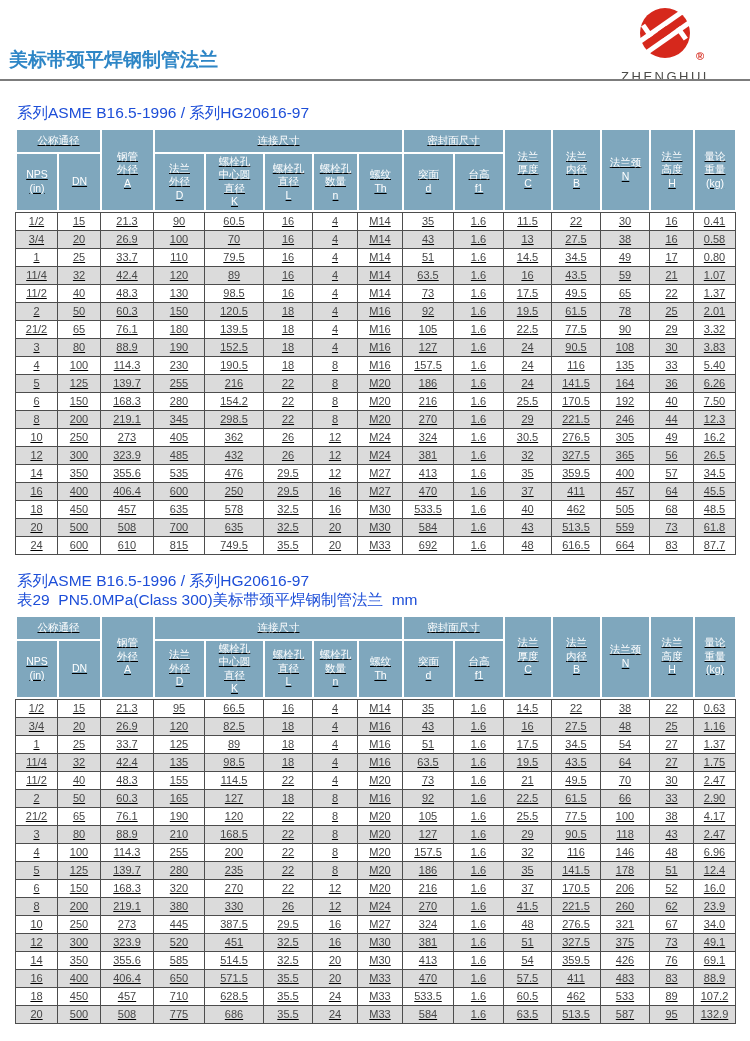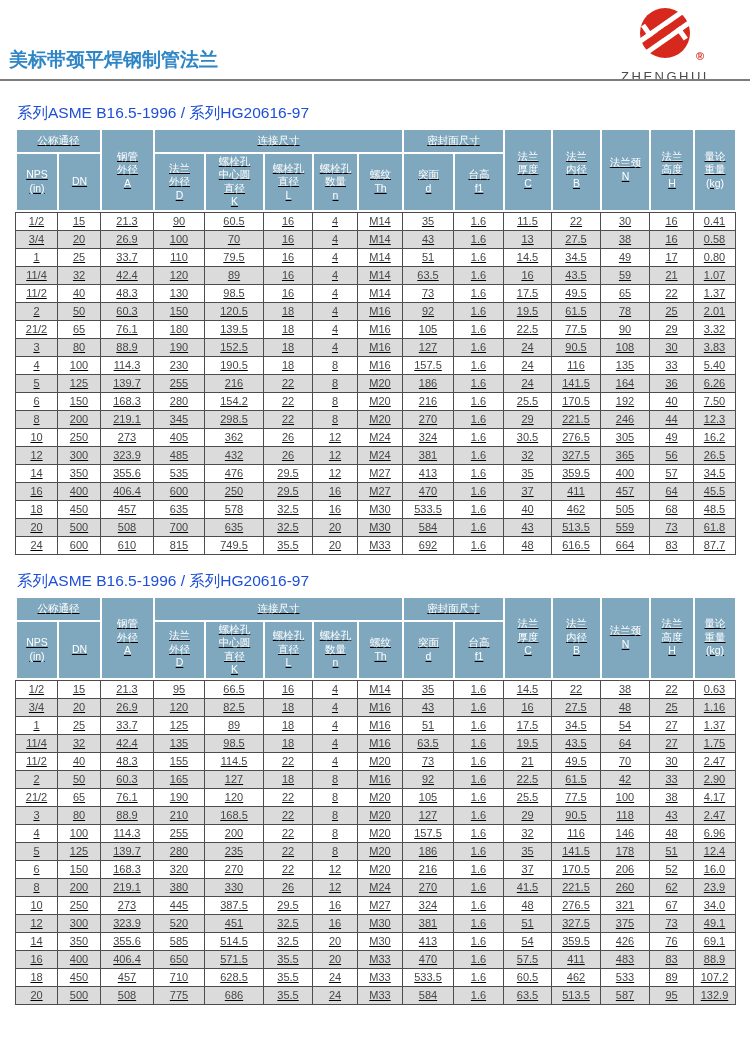--- a/index.html
+++ b/index.html
@@ -491,20 +491,21 @@
           <td>664</td>
           <td>83</td>
           <td>87.7</td>
         </tr>
       </tbody>
   </table>
 </div>
 
 <div class="section-titles second">
   <div class="series-line">系列ASME B16.5-1996 / 系列HG20616-97</div>
+  <div class="caption-line">表29  PN5.0MPa(Class 300)美标带颈平焊钢制管法兰  mm</div>
 </div>
 
 <div class="tbl-zone">
   <table class="tbl tbl-head">
     <colgroup>
       <col style="width:42px">
         <col style="width:43px">
         <col style="width:53px">
         <col style="width:51px">
       <col style="width:59px">
@@ -678,21 +679,21 @@
           <td>60.3</td>
           <td>165</td>
           <td>127</td>
           <td>18</td>
           <td>8</td>
           <td>M16</td>
           <td>92</td>
           <td>1.6</td>
           <td>22.5</td>
           <td>61.5</td>
-          <td>42</td>
+          <td>66</td>
           <td>33</td>
           <td>2.90</td>
         </tr>
         <tr>
           <td>21/2</td>
           <td>65</td>
           <td>76.1</td>
           <td>190</td>
           <td>120</td>
           <td>22</td>

